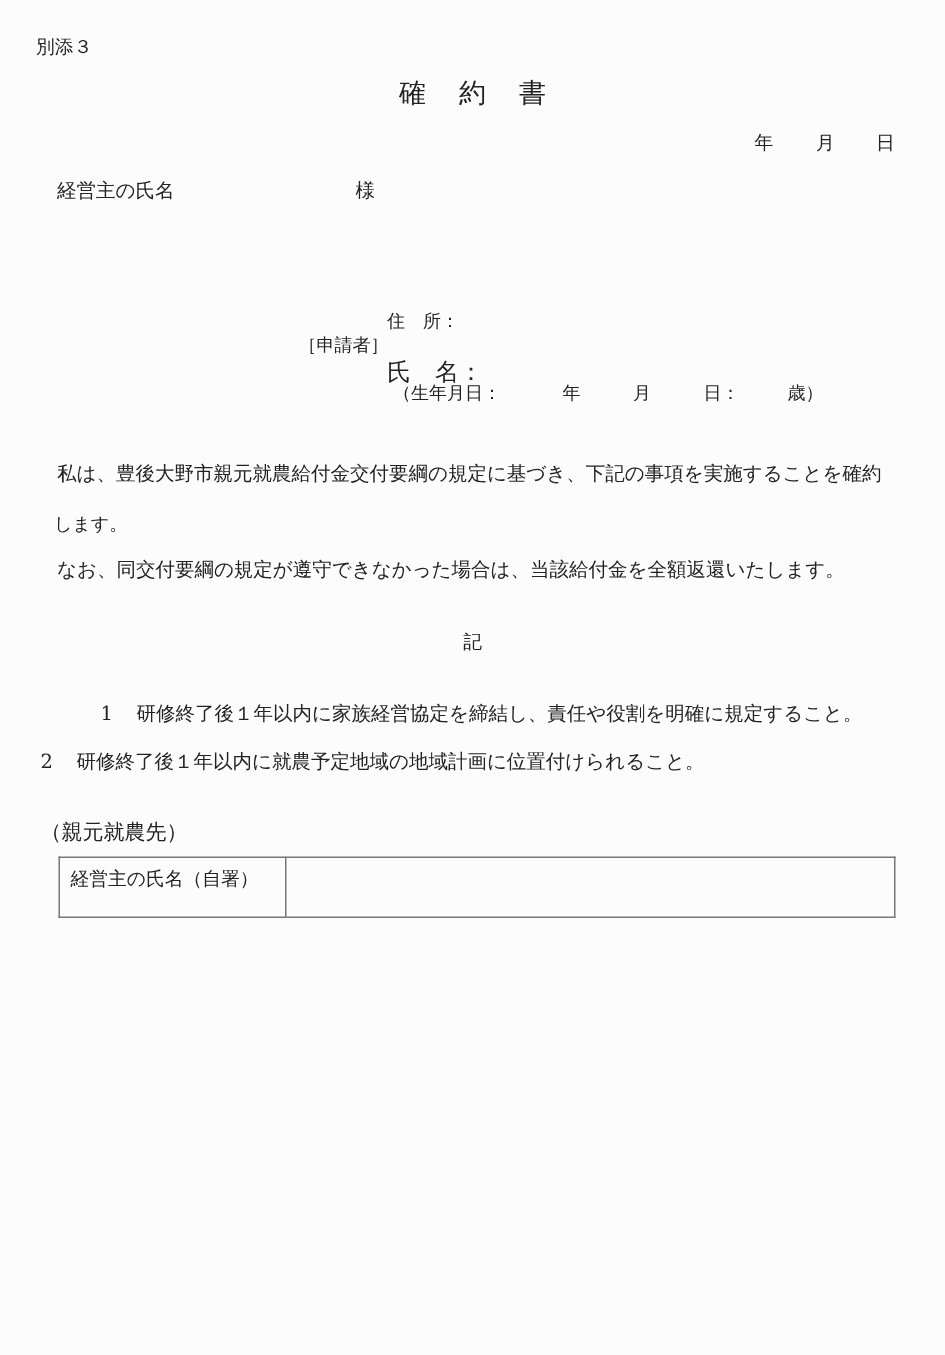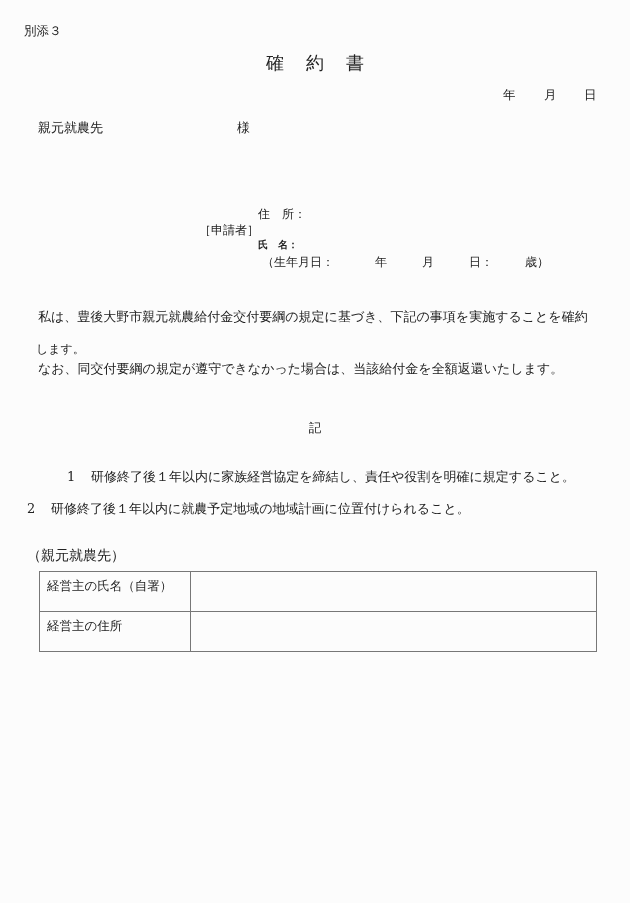--- a/index.html
+++ b/index.html
@@ -21,30 +21,30 @@
     .title { left: 0; width: 630px; top: 54px; text-align: center; font-size: 18px; letter-spacing: 0; }
     .title span { display: inline-block; margin: 0 11px; }
     .date { top: 89px; font-size: 12.5px; }
     .date-year { left: 503px; }
     .date-month { left: 544px; }
     .date-day { left: 584px; }
     .addressee { left: 38px; top: 121px; font-size: 13px; }
     .honorific { left: 237px; top: 121px; font-size: 13px; }
     .applicant-label { left: 199px; top: 224px; font-size: 12px; }
     .addr-label { left: 258px; top: 208px; font-size: 12px; }
-    .name-label { left: 258px; top: 240px; font-size: 10px; font-weight: bold; }
+    .name-label { left: 258px; top: 240px; font-size: 16px; }
     .birth-line { top: 256px; font-size: 12px; }
     .birth-open { left: 262px; }
     .birth-year { left: 375px; }
     .birth-month { left: 422px; }
     .birth-day { left: 469px; }
     .birth-age { left: 525px; }
     .para1 { left: 38px; top: 310px; font-size: 13px; }
     .para1b { left: 36px; top: 343px; font-size: 12px; }
-    .para2 { left: 38px; top: 362px; font-size: 13px; }
+    .para2 { left: 38px; top: 374px; font-size: 13px; }
     .ki { left: 0; width: 630px; top: 422px; text-align: center; font-size: 12.5px; }
     .item { left: 27px; font-size: 13px; }
     .item .num { display: inline-block; width: 24px; }
     .item1 { top: 470px; margin-left: 40px; }
     .item2 { top: 502px; }
     .section-label { left: 27px; top: 548px; font-size: 14px; }
     table.oyamoto {
       position: absolute;
       left: 39px;
       top: 571px;
@@ -68,21 +68,21 @@
 <div class="abs attachment">別添３</div>
 
 <div class="abs title">
   <span>確</span><span>約</span><span>書</span>
 </div>
 
 <div class="abs date date-year">年</div>
 <div class="abs date date-month">月</div>
 <div class="abs date date-day">日</div>
 
-<div class="abs addressee">親元就農先</div>
+<div class="abs addressee">経営主の氏名</div>
 <div class="abs honorific">様</div>
 
 <div class="abs addr-label">住　所：</div>
 <div class="abs applicant-label">［申請者］</div>
 <div class="abs name-label">氏　名：</div>
 <div class="abs birth-line birth-open">（生年月日：</div>
 <div class="abs birth-line birth-year">年</div>
 <div class="abs birth-line birth-month">月</div>
 <div class="abs birth-line birth-day">日：</div>
 <div class="abs birth-line birth-age">歳）</div>
@@ -101,18 +101,14 @@
 </div>
 
 <div class="abs section-label">（親元就農先）</div>
 
 <table class="oyamoto">
   <tbody>
       <tr>
     <td class="label">経営主の氏名（自署）</td>
     <td></td>
   </tr>
-  <tr>
-    <td class="label">経営主の住所</td>
-    <td></td>
-  </tr>
 </tbody>
   </table>
 
 </body></html>

